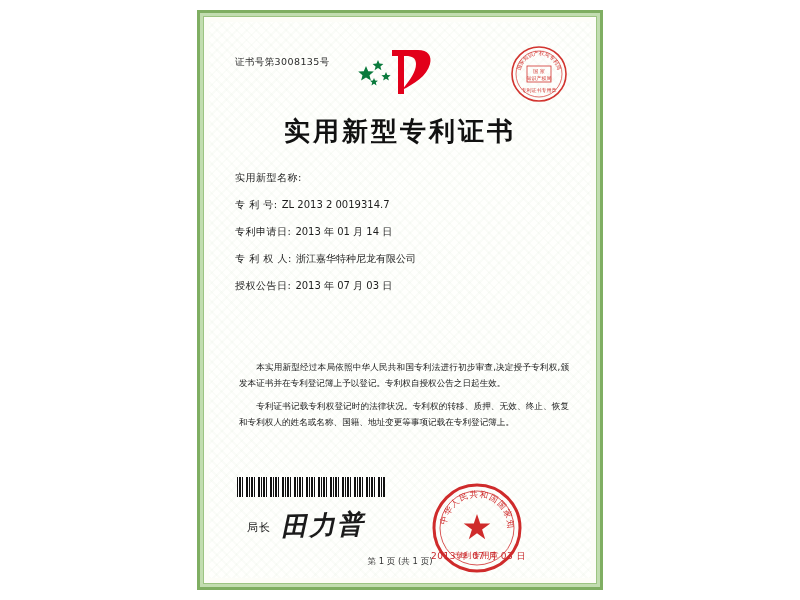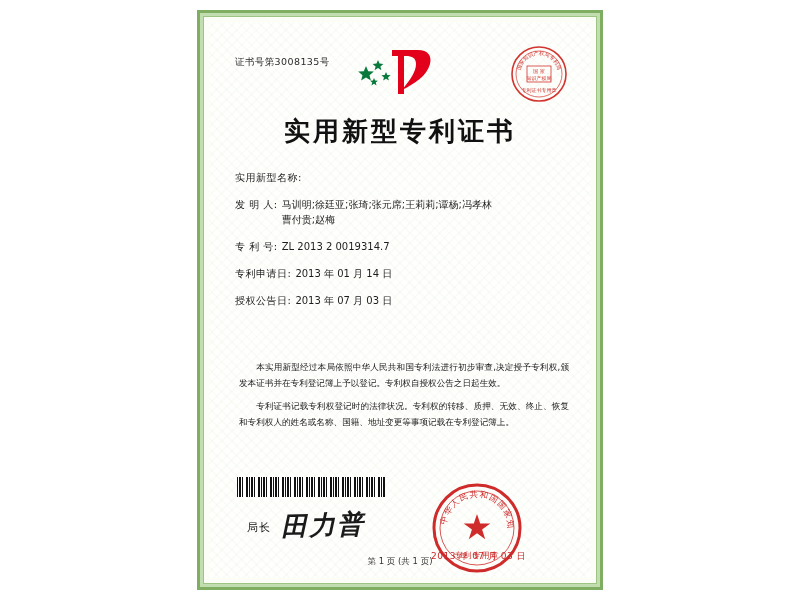--- a/index.html
+++ b/index.html
@@ -253,33 +253,30 @@
         </svg>
       </div>
 
       <div class="title">实用新型专利证书</div>
 
       <div class="fields">
         <div class="row">
           <span class="lbl">实用新型名称:</span>
         </div>
         <div class="row">
-          <span class="lbl">发  明  人:</span>
-          <span class="val">
-            <span class="cont">马训明;徐廷亚;张琦;张元席;王莉莉;谭杨;冯孝林</span>
-            <span class="cont">曹付贵;赵梅</span>
-          </span>
-        </div>
-        <div class="row">
           <span class="lbl">专  利  号:</span>
           <span class="val">ZL 2013 2 0019314.7</span>
         </div>
         <div class="row">
           <span class="lbl">专利申请日:</span>
           <span class="val">2013 年 01 月 14 日</span>
+        </div>
+        <div class="row">
+          <span class="lbl">专 利 权 人:</span>
+          <span class="val">浙江嘉华特种尼龙有限公司</span>
         </div>
         <div class="row">
           <span class="lbl">授权公告日:</span>
           <span class="val">2013 年 07 月 03 日</span>
         </div>
       </div>
 
       <div class="body-text">
         <p>本实用新型经过本局依照中华人民共和国专利法进行初步审查,决定授予专利权,颁发本证书并在专利登记簿上予以登记。专利权自授权公告之日起生效。</p>
         <p>专利证书记载专利权登记时的法律状况。专利权的转移、质押、无效、终止、恢复和专利权人的姓名或名称、国籍、地址变更等事项记载在专利登记簿上。</p>

